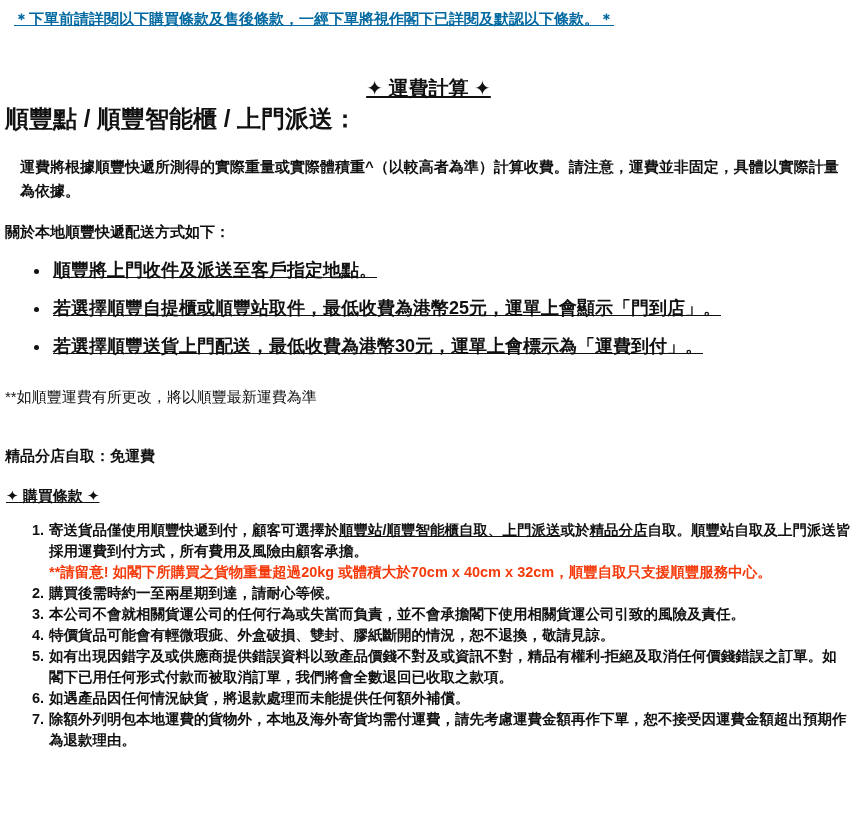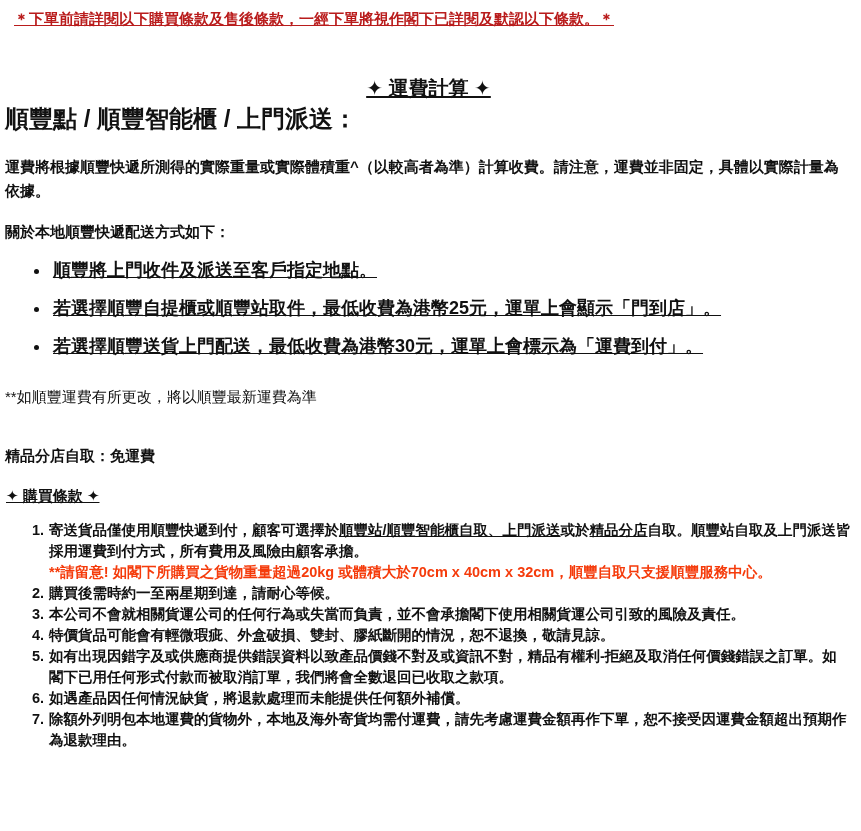--- a/index.html
+++ b/index.html
@@ -15,21 +15,21 @@
     background: #ffffff;
     color: #111111;
     font-family: "Liberation Sans", "DejaVu Sans", sans-serif;
     font-weight: 700;
     overflow: hidden;
   }
   .top-notice {
     margin: 0 0 16px 9px;
     font-size: 15px;
     line-height: 1.25;
-    color: #b91c1c;
+    color: #0369a1;
     text-decoration: underline;
   }
   .h-shipping {
     margin: 46px 0 0 1px;
     font-size: 20px;
     line-height: 1.3;
     text-decoration: underline;
     text-align: center;
   }
   .h-methods {
@@ -38,21 +38,21 @@
     line-height: 1.35;
   }
   .cod-highlight {
     margin: 25px 0 0 0;
     font-size: 33px;
     line-height: 1.3;
     color: #f53b0b;
     letter-spacing: 0.5px;
   }
   .para {
-    margin: 20px 0 0 0;
+    margin: 20px 0 0 15px;
     font-size: 15px;
     line-height: 24px;
   }
   .methods-intro {
     margin: 17px 0 0 0;
     font-size: 15px;
     line-height: 24px;
   }
   ul.bullets {
     margin: 16px 0 0 0;

